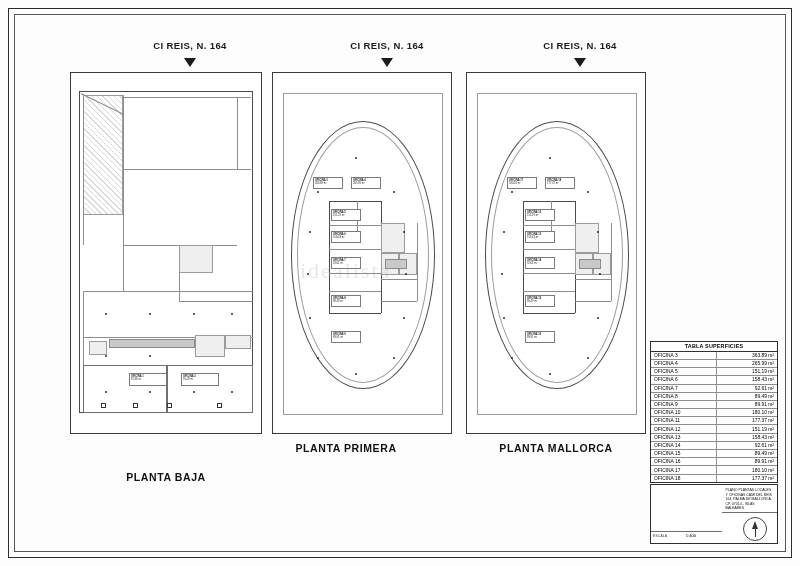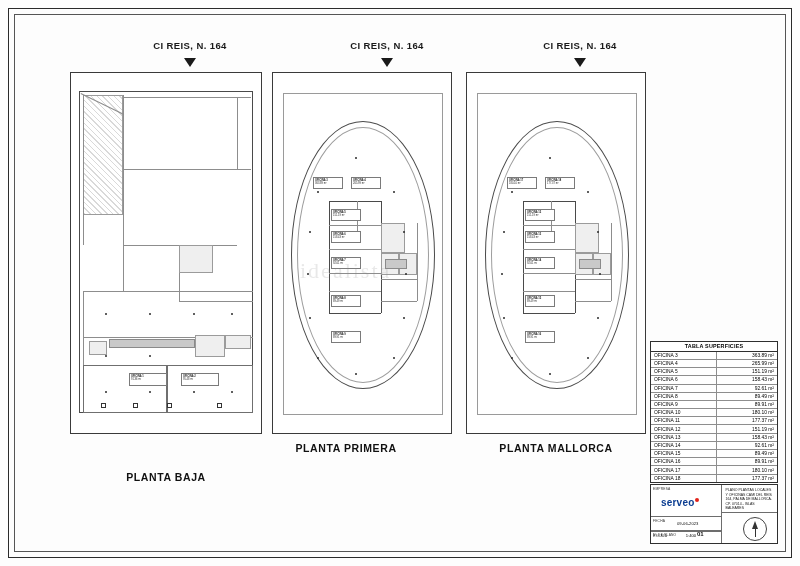--- a/index.html
+++ b/index.html
@@ -288,30 +288,20 @@
           <div class="tc2">180.10 m²</div>
         </div>
         <div class="trow">
           <div class="tc1">OFICINA 18</div>
           <div class="tc2">177.37 m²</div>
         </div>
       </div>
   </div>
 
   <div class="tb">
-    <div class="brandbox">
-      <div class="r" style="top:0;height:32px;"></div>
-      <div class="r" style="top:32px;height:14px;"></div>
-      <div class="lab" style="top:1.5px;">EMPRESA</div>
-      <div class="brand"><span>serveo</span><span class="dotred"></span></div>
-      <div class="lab" style="top:33.5px;">FECHA</div>
-      <div class="val" style="left:26px;top:36px;">09-06-2023</div>
-      <div class="lab" style="top:47.5px;">Nº DE PLANO</div>
-      <div class="val" style="left:46px;top:46px;font-size:6px;font-weight:bold;">01</div>
-    </div>
 
     <div class="descbox">
       <div>PLANO PLANTAS LOCALES</div>
       <div>Y OFICINAS CAMI DEL REIS</div>
       <div>164, PALMA DE MALLORCA.</div>
       <div>CP. 07014 - ISLAS</div>
       <div>BALEARES</div>
     </div>
 
     <div style="position:absolute;right:0;top:28px;width:44%;height:32px;box-sizing:border-box;">

